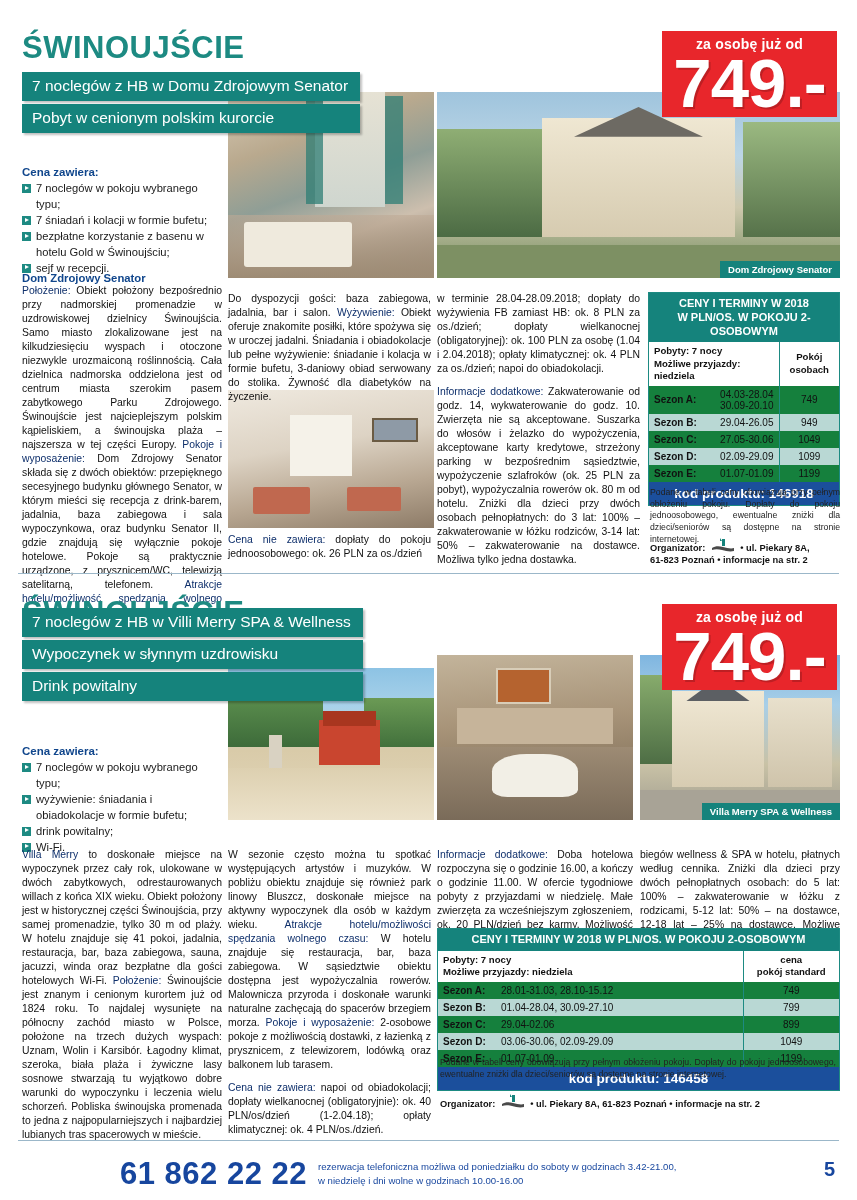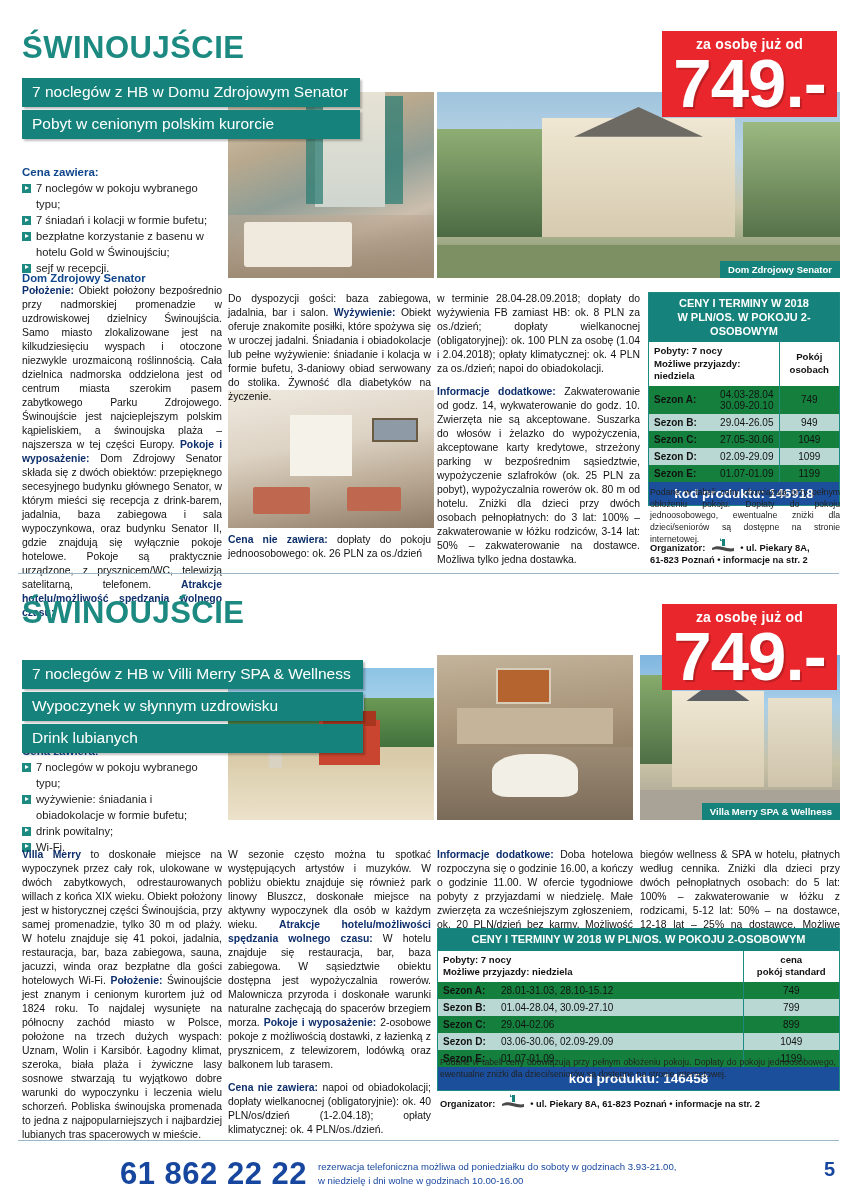--- a/index.html
+++ b/index.html
@@ -14,21 +14,21 @@
 
   
   .offer { position: relative; }
   .offer-title {
     color: #1d8a82;
     font-size: 31px;
     font-weight: bold;
     letter-spacing: 0.5px;
     padding-left: 22px;
   }
-  .banner-wrap { padding-left: 22px; margin-top: 6px; position: relative; z-index: 6; }
+  .banner-wrap { padding-left: 22px; position: relative; z-index: 6; }
   .banner {
     display: inline-block;
     background: #15837c;
     color: #ffffff;
     font-size: 15.5px;
     padding: 5px 12px 6px 10px;
     margin-bottom: 3px;
     white-space: nowrap;
     box-shadow: 2px 2px 2px rgba(0,0,0,0.25);
   }
@@ -71,21 +71,21 @@
   }
 
   
   .body-col {
     font-size: 10.4px;
     line-height: 1.345;
     text-align: justify;
     color: #111111;
     hyphens: auto;
   }
-  .body-col b, .lead { font-weight: bold; color: #0e2f6b; }
+  .body-col b, .lead { font-weight: normal; color: #0e2f6b; }
   .sub-head { color: #10468c; font-weight: bold; font-size: 11.3px; }
 
   
   .photo { position: absolute; overflow: hidden; background: #c8d2d8; }
   .photo-cap {
     position: absolute; right: 0; bottom: 0;
     background: #15837c; color: #fff;
     font-size: 9.5px; font-weight: bold;
     padding: 3px 8px 3px 8px;
     white-space: nowrap;
@@ -265,24 +265,24 @@
 
     <div class="divider" style="top:573px;"></div>
   </div>
 
   <div class="offer">
 
     <div style="position:absolute;left:0;top:595px;" class="">
       <div class="offer-title">ŚWINOUJŚCIE</div>
     </div>
 
-    <div class="banner-wrap" style="position:absolute;left:0;top:654px;">
+    <div class="banner-wrap" style="position:absolute;left:0;top:608px;">
       <span class="banner banner-row">7 noclegów z HB w Villi Merry SPA &amp; Wellness</span>
       <span class="banner banner-row">Wypoczynek w słynnym uzdrowisku</span>
-      <span class="banner banner-row">Drink lubianych</span>
+      <span class="banner banner-row">Drink powitalny</span>
     </div>
 
     <div class="price-badge" style="left:662px;top:604px;">
       <div class="pb-small">za osobę już od</div>
       <div class="pb-big">749.-</div>
     </div>
 
     <div class="photo" style="left:228px;top:668px;width:206px;height:152px;
          background:linear-gradient(180deg,#8dc3e4 0%,#a9d2ea 26%,#d9cba9 54%,#e3d7bb 100%);">
       <div style="position:absolute;left:0;top:18%;width:46%;height:34%;background:linear-gradient(180deg,#5c8f4e,#3d6b3a);"></div>
@@ -400,19 +400,19 @@
       </span>
       <span class="organizer">• ul. Piekary 8A, 61-823 Poznań • informacje na str. 2</span>
     </div>
 
     <div class="divider" style="top:1140px;"></div>
   </div>
 
   <div class="footer">
     <div class="f-phone">61 862 22 22</div>
     <div class="f-text">
-      <div>rezerwacja telefoniczna możliwa od poniedziałku do soboty w godzinach 3.93-21.00,</div>
+      <div>rezerwacja telefoniczna możliwa od poniedziałku do soboty w godzinach 3.42-21.00,</div>
       <div>w niedzielę i dni wolne w godzinach 10.00-16.00</div>
     </div>
     <div class="f-page">5</div>
   </div>
 
 </div>
 
 </body></html>

